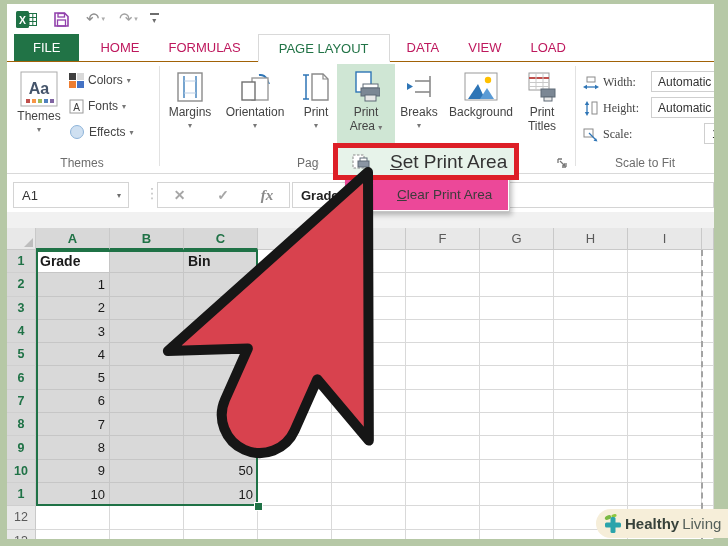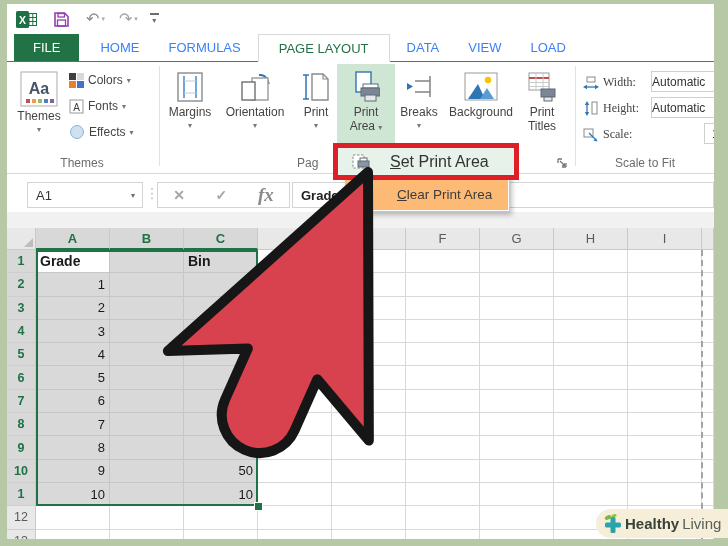--- a/index.html
+++ b/index.html
@@ -12,21 +12,21 @@
   .qat-item{display:flex;align-items:center;}
   .glyph-btn{font-size:16px;color:#8f8f8f;line-height:1;}
   .mini-caret{font-size:7px;color:#ababab;margin-left:2px;}
   .qat-more{display:flex;flex-direction:column;align-items:center;margin-left:12px;}
   .qat-more .bar{width:9px;border-top:2px solid #6d6d6d;margin-bottom:1px;}
   .qat-more .mini-caret{margin:0;color:#6d6d6d;font-size:8px;}
 
   
   .tabs{position:absolute;left:0;top:30px;width:100%;height:28px;display:flex;align-items:stretch;
     border-bottom:1px solid #a16207;background:#fff;box-sizing:border-box;}
-  .tab{font-size:13px;color:#3b82f6;display:flex;align-items:center;padding:0 12px;margin-right:5px;white-space:nowrap;}
+  .tab{font-size:13px;color:#be185d;display:flex;align-items:center;padding:0 12px;margin-right:5px;white-space:nowrap;}
   .tab.file{background:#217346;color:#fff;padding:0 19px;margin-left:7px;margin-right:9px;}
   .tab.active{color:#217346;background:#fff;border:1px solid #d9d9d9;border-bottom:1px solid #fff;
     margin-bottom:-1px;padding:0 20px;z-index:2;}
 
   
   .ribbon{position:absolute;left:0;top:58px;width:100%;height:112px;background:#fff;
     border-bottom:1px solid #d9d9d9;box-sizing:border-box;}
   .rsep{position:absolute;top:4px;height:100px;width:1px;background:#e2e2e2;}
   .glabel{position:absolute;top:94px;font-size:12px;color:#6c6c6c;text-align:center;white-space:nowrap;}
   .rbtn{position:absolute;top:2px;height:92px;text-align:center;font-size:12px;color:#444;cursor:default;}
@@ -34,33 +34,33 @@
   .rlb{line-height:14px;}
   .rcaret{font-size:8px;color:#777;line-height:9px;margin-top:2px;}
   .rbtn.hl{background:#cfe6d4;}
   .srow{position:absolute;left:62px;display:flex;align-items:center;height:20px;font-size:12px;color:#444;}
   .srow svg{margin-right:4px;}
   .srow .rcaret{margin:0 0 0 4px;}
   .sfrow{position:absolute;left:576px;display:flex;align-items:center;height:21px;font-size:12px;color:#444;font-family:Liberation Serif, serif;}
   .sfrow svg{margin-right:4px;}
   .sflabel{width:44px;text-align:left;}
   .combo{position:absolute;height:21px;background:#fff;border:1px solid #cfcfcf;box-sizing:border-box;
-    font-size:12px;color:#333;display:flex;align-items:center;overflow:hidden;white-space:nowrap;}
+    font-size:12px;color:#333;display:flex;align-items:center;padding-left:6px;overflow:hidden;white-space:nowrap;}
   .launcher{position:absolute;top:92px;left:549px;}
 
   
   .fbar{position:absolute;left:0;top:171px;width:100%;height:37px;background:#fff;}
   .fbox{position:absolute;top:7px;height:26px;background:#fff;border:1px solid #d4d4d4;box-sizing:border-box;
     display:flex;align-items:center;}
-  .namebox{left:20px;width:116px;font-size:13px;color:#333;padding-left:8px;justify-content:space-between;}
+  .namebox{left:6px;width:116px;font-size:13px;color:#333;padding-left:8px;justify-content:space-between;}
   .namebox .nb-caret{font-size:8px;color:#6d6d6d;padding-right:7px;}
   .fdots{position:absolute;left:138px;top:10px;color:#bdbdbd;font-size:14px;}
   .fbtns{left:150px;width:133px;justify-content:space-around;}
   .fx-cancel,.fx-enter{color:#a6a6a6;font-size:14px;font-weight:bold;}
-  .fx-fn{font-family:"Liberation Serif",serif;font-style:italic;font-weight:600;color:#8a8a8a;font-size:19px;}
+  .fx-fn{font-family:"Liberation Serif",serif;font-style:italic;font-weight:600;color:#8a8a8a;font-size:15px;}
   .fformula{left:285px;width:422px;font-size:13px;color:#222;padding-left:8px;font-weight:bold;}
   .gap-strip{position:absolute;left:0;top:208px;width:100%;height:16px;background:#f1f1f1;}
 
   
   .grid{position:absolute;left:0;top:224px;width:707px;height:311px;background:#fff;overflow:hidden;}
   .hdr-row{display:flex;height:22px;}
   .corner{width:29px;background:#e8e8e8;border-right:1px solid #c9c9c9;border-bottom:1px solid #c9c9c9;
     box-sizing:border-box;position:relative;}
   .corner::after{content:"";position:absolute;right:2px;bottom:2px;border-left:9px solid transparent;
     border-bottom:9px solid #bdbdbd;}
@@ -81,24 +81,24 @@
   .sel-border{position:absolute;left:29px;top:22px;width:222px;height:256px;border:2px solid #1f7246;
     box-sizing:border-box;pointer-events:none;z-index:5;}
   .fill-handle{position:absolute;left:247px;top:274px;width:7px;height:7px;background:#1f7246;
     border:1px solid #fff;box-sizing:content-box;z-index:6;}
   .page-dash{position:absolute;left:694px;top:22px;height:289px;border-left:2px dashed #a3a3a3;z-index:3;}
 
   
   .pa-panel{position:absolute;left:338px;top:141px;width:163px;height:65px;background:#fff;
     border:1px solid #c6c6c6;box-shadow:2px 3px 5px rgba(0,0,0,.25);z-index:30;}
   .pa-clear{position:absolute;left:338px;top:175px;width:163px;height:31px;display:flex;align-items:center;
-    padding-left:52px;box-sizing:border-box;font-size:13.5px;color:#3c3c3c;z-index:31;background:#fdba74;}
+    padding-left:52px;box-sizing:border-box;font-size:13.5px;color:#3c3c3c;z-index:31;background:#ec4899;}
   .pa-set{position:absolute;left:326px;top:139px;width:186px;height:37px;background:#e7f3ea;
     border:5px solid #dd1f27;box-sizing:border-box;display:flex;align-items:center;
-    padding-left:14px;font-size:16px;color:#333;z-index:32;}
+    padding-left:14px;font-size:19px;color:#333;z-index:32;}
   .pa-set .mi{margin-right:20px;}
   .pa-set u,.pa-clear u{text-decoration:underline;}
 
   
   .cursor-arrow{position:absolute;left:0;top:0;z-index:40;pointer-events:none;}
 
   
   .watermark{position:absolute;left:596px;top:509px;height:29px;background:#f6eed9;z-index:45;
     border-radius:15px 0 0 15px;display:flex;align-items:center;padding:0 8px 0 7px;}
   .wm-bold{font-size:15px;font-weight:bold;color:#37423b;margin-left:2px;}

